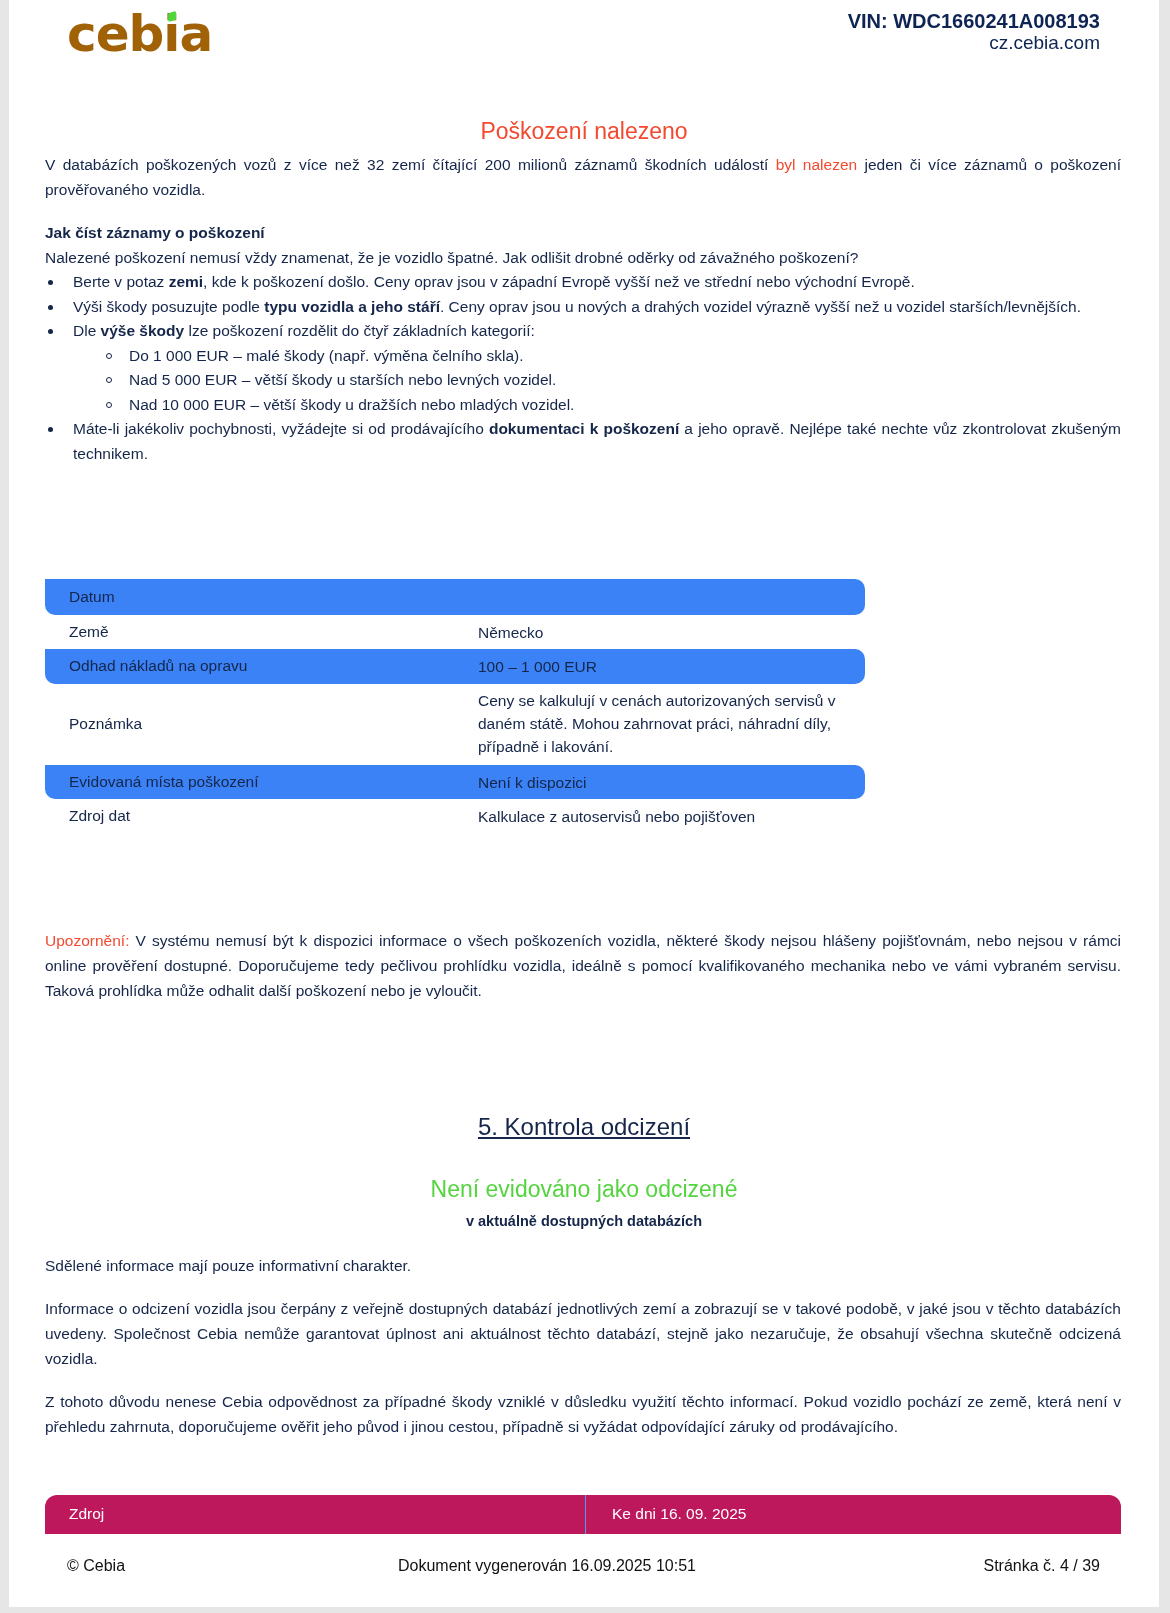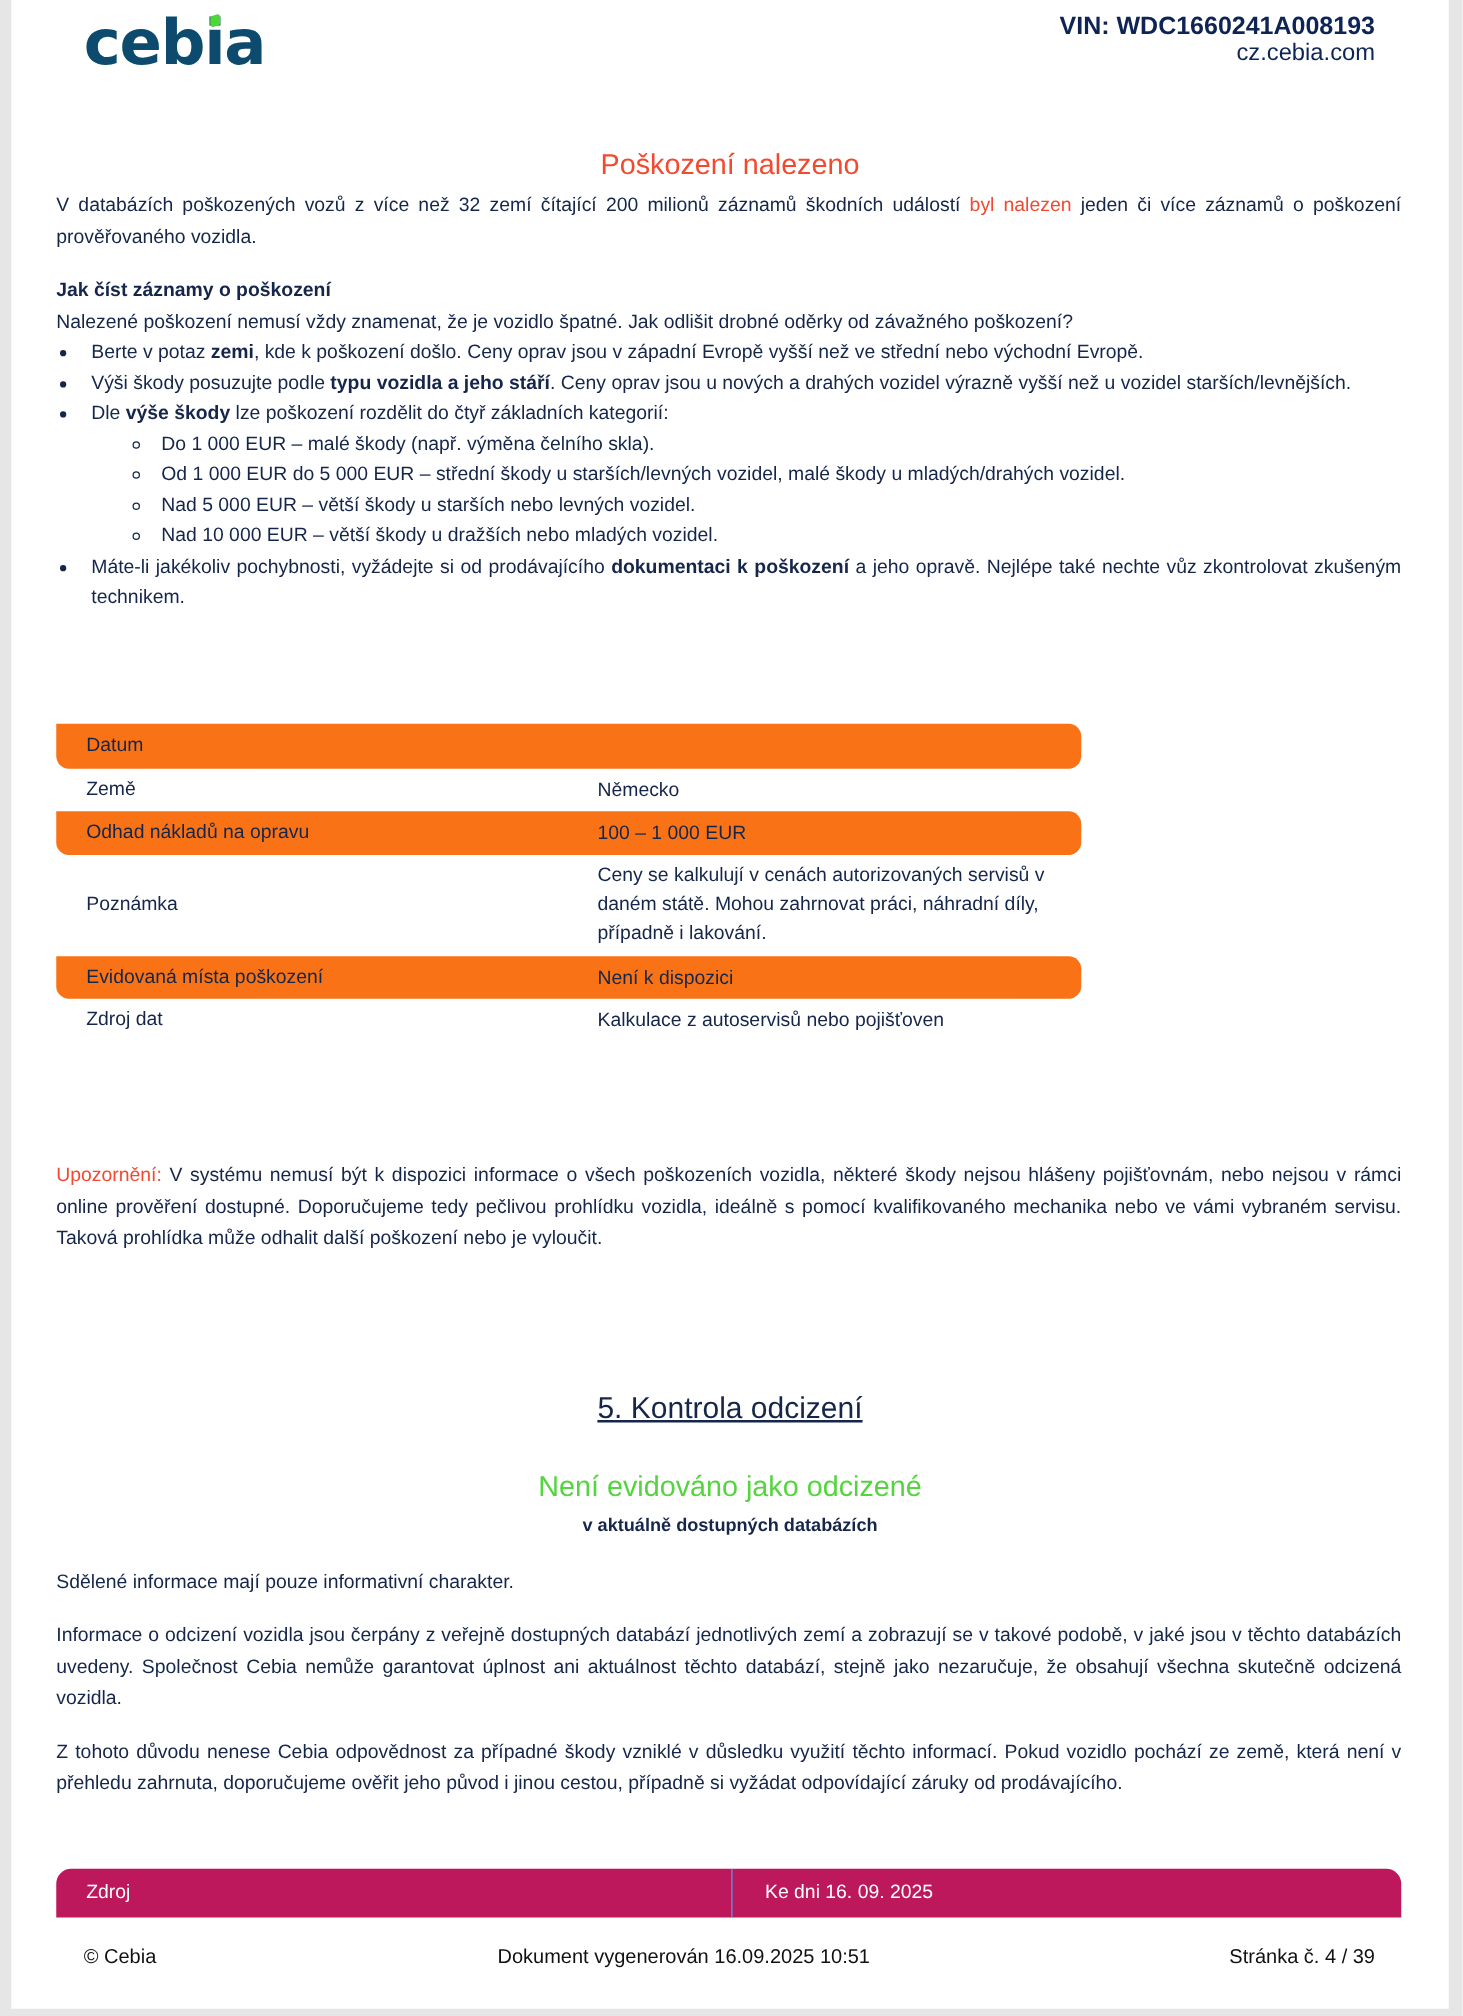--- a/index.html
+++ b/index.html
@@ -12,21 +12,21 @@
     overflow: hidden;
   }
   .page {
     position: absolute; left: 9px; top: 0; width: 1150px; height: 1607px;
     background: #ffffff;
   }
   .logo {
     position: absolute; left: 58px; top: 4px;
     font-family: "DejaVu Sans", sans-serif;
     font-size: 50px; font-weight: bold; letter-spacing: -1px;
-    color: #0c4a6e; line-height: 60px;
+    color: #a16207; line-height: 60px;
   }
   .logo .i-wrap { position: relative; display: inline-block; }
   .logo .leaf {
     position: absolute; left: 50%; top: 8px; width: 8px; height: 9px;
     background: #4fd63b; transform: translateX(-35%) skewY(-20deg);
     border-radius: 1px 3px 1px 3px;
   }
   .vin-block {
     position: absolute; right: 59px; top: 10px; text-align: right;
     color: #0d2455; line-height: 22px;
@@ -60,21 +60,21 @@
     position: absolute; left: 36px; top: 532px; width: 1076px; height: 47px;
     background: #0078f5; border-radius: 10px 10px 10px 10px;
     color: #ffffff; font-size: 15.5px;
   }
   .table-head .t { position: absolute; left: 17px; top: 15px; }
   .table-head .p { position: absolute; right: 17px; top: 15px; }
   .row {
     position: absolute; left: 36px; width: 820px; font-size: 15.5px;
     border-radius: 0 10px 10px 10px;
   }
-  .row.shaded { background: #f97316; }
+  .row.shaded { background: #3b82f6; }
   .row .k { position: absolute; left: 24px; }
   .row .v { position: absolute; left: 433px; width: 360px; line-height: 23px; }
 
   .h-section { font-size: 24px; top: 1113px; color: #15264a; text-decoration: underline; }
   .h-green { font-size: 23px; top: 1176px; color: #54d43e; }
   .h-sub { font-size: 14.5px; font-weight: bold; top: 1213px; }
 
   .src-bar {
     position: absolute; left: 36px; top: 1495px; width: 1076px; height: 39px;
     background: #be185d; border-radius: 12px 12px 0 0; color: #fff; font-size: 15.5px;
@@ -108,21 +108,20 @@
   <div class="content" style="top:221px; line-height:24.5px;">
     <p style="font-weight:bold;">Jak číst záznamy o poškození</p>
     <p>Nalezené poškození nemusí vždy znamenat, že je vozidlo špatné. Jak odlišit drobné oděrky od závažného poškození?</p>
     <ul class="main">
       <li><span>Berte v potaz </span><b>zemi</b><span>, kde k poškození došlo. Ceny oprav jsou v západní Evropě vyšší než ve střední nebo východní Evropě.</span></li>
       <li><span>Výši škody posuzujte podle </span><b>typu vozidla a jeho stáří</b><span>. Ceny oprav jsou u nových a drahých vozidel výrazně vyšší než u vozidel starších/levnějších.</span></li>
       <li><span>Dle </span><b>výše škody</b><span> lze poškození rozdělit do čtyř základních kategorií:</span></li>
     </ul>
     <ul class="sub">
       <li>Do 1 000 EUR – malé škody (např. výměna čelního skla).</li>
-      <li>Od 1 000 EUR do 5 000 EUR – střední škody u starších/levných vozidel, malé škody u mladých/drahých vozidel.</li>
       <li>Nad 5 000 EUR – větší škody u starších nebo levných vozidel.</li>
       <li>Nad 10 000 EUR – větší škody u dražších nebo mladých vozidel.</li>
     </ul>
     <ul class="main">
       <li><span>Máte-li jakékoliv pochybnosti, vyžádejte si od prodávajícího </span><b>dokumentaci k poškození</b><span> a jeho opravě. Nejlépe také nechte vůz zkontrolovat zkušeným technikem.</span></li>
     </ul>
   </div>
 
 
   <div class="row shaded" style="top:579px; height:36px;">

